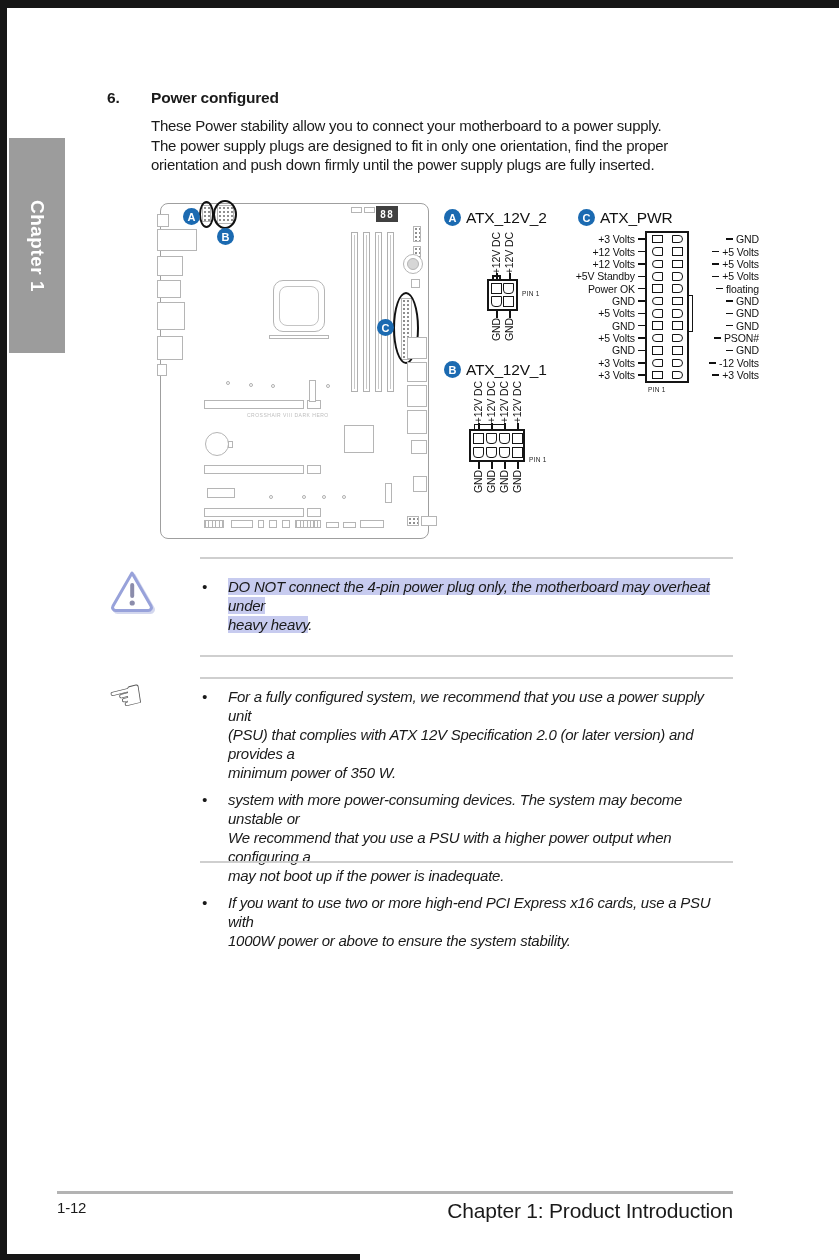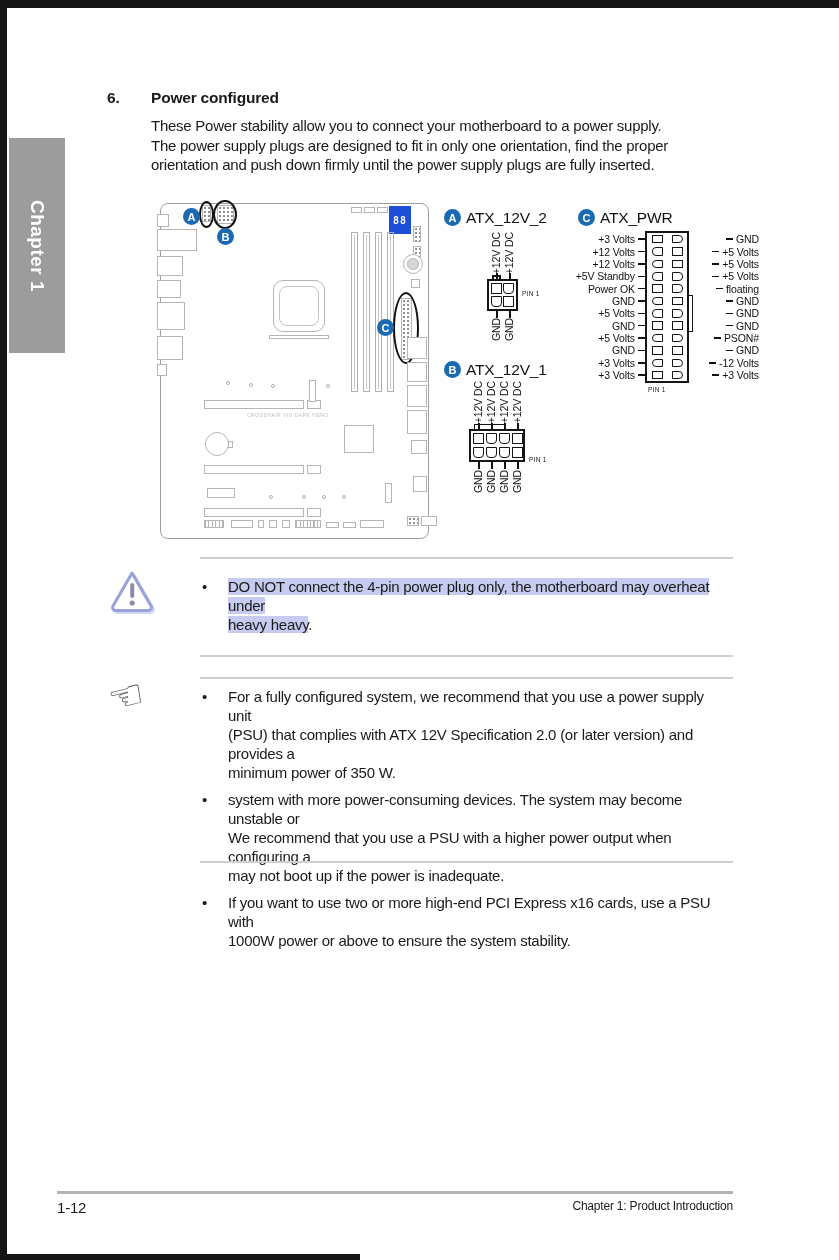--- a/index.html
+++ b/index.html
@@ -21,21 +21,21 @@
          border:1.2px solid #9f9f9f;border-radius:8px;}
   .bp{position:absolute;border:1px solid #b5b5b5;background:#fff;box-sizing:border-box;}
   .dotted{background-image:radial-gradient(#8f8f8f .9px,transparent 1px);background-size:4px 4px;}
   .striped{background-image:repeating-linear-gradient(90deg,#b5b5b5 0 1px,transparent 1px 3.5px);}
   .circle{border-radius:50%;}
   .blackring{position:absolute;border:2px solid #111;border-radius:50%;background:transparent;box-sizing:border-box;}
   .dimm{position:absolute;width:7px;height:160px;border:1px solid #b0b0b0;box-sizing:border-box;}
   .dimm:after{content:"";position:absolute;left:2px;top:2px;bottom:2px;width:1px;background:#c8c8c8;}
   .dot{position:absolute;width:4px;height:4px;border:1px solid #b0b0b0;border-radius:50%;box-sizing:border-box;}
   .bname{position:absolute;left:86px;top:208px;font-size:5px;color:#bdbdbd;letter-spacing:.5px;white-space:nowrap;}
-  .debug{position:absolute;left:228px;top:2px;width:22px;height:28px;background:#1d4ed8;color:#fff;
+  .debug{position:absolute;left:215px;top:2px;width:22px;height:16px;background:#404040;color:#fff;
          font-weight:bold;font-size:10px;display:flex;align-items:center;justify-content:center;
          font-family:"DejaVu Sans Mono",monospace;letter-spacing:1px;}
   
   .callout{position:absolute;width:17px;height:17px;border-radius:50%;background:#1b6ab1;color:#fff;
            font-size:11px;font-weight:bold;display:flex;align-items:center;justify-content:center;}
   
   .ctitle{position:absolute;font-size:15.5px;letter-spacing:-.2px;color:#111;white-space:nowrap;}
   .vwrap{position:absolute;width:14px;display:flex;justify-content:center;}
   .vtop{align-items:flex-end;}
   .vbot{align-items:flex-start;}
@@ -61,31 +61,31 @@
       display:grid;grid-template-columns:1fr 1fr;grid-auto-rows:1fr;align-items:center;justify-items:center;}
   .ppin{width:11px;height:8.5px;border:1.5px solid #151515;box-sizing:border-box;background:#fff;}
   .rl{border-radius:4px 0 0 4px;}
   .rr{border-radius:0 4px 4px 0;}
   .pwr-bracket{position:absolute;left:113px;top:64px;width:5px;height:37px;
       border:1.5px solid #151515;border-left:none;box-sizing:border-box;}
   .pwr-pin1{position:absolute;left:73px;top:155px;font-size:6.5px;letter-spacing:.3px;color:#222;}
   
   .rule{position:absolute;left:200px;width:533px;height:2px;background:#cfcfcf;}
   
-  .blist{position:absolute;left:201px;width:516px;}
+  .blist{position:absolute;left:201px;width:516px;font-style:italic;}
   .bullet{position:relative;padding-left:27px;font-size:15px;line-height:19px;letter-spacing:-.25px;}
   .bullet:before{content:"\2022";position:absolute;left:1px;top:0;}
   .hl{background:#c7cbef;}
   .warn-icon{position:absolute;left:110px;top:570px;}
   .hand-icon{position:absolute;left:108px;top:676px;font-family:"DejaVu Sans",sans-serif;
       font-size:40px;color:#555;transform:rotate(-14deg);line-height:1;}
   
   .footer-rule{position:absolute;left:57px;top:1191px;width:676px;height:3px;background:#b3b3b3;}
   .f-left{position:absolute;left:57px;top:1199px;font-size:15px;letter-spacing:-.2px;}
-  .f-right{position:absolute;top:1199px;right:106px;font-size:12px;letter-spacing:-.2px;}
+  .f-right{position:absolute;top:1199px;right:106px;font-size:21px;letter-spacing:-.2px;}
 </style>
 </head>
 <body>
 
 <div class="page">
 
   <div class="edge" style="left:0;top:0;width:839px;height:8px;"></div>
   <div class="edge" style="left:0;top:0;width:7px;height:1260px;"></div>
   <div class="edge" style="left:0;top:1254px;width:360px;height:6px;"></div>
 

